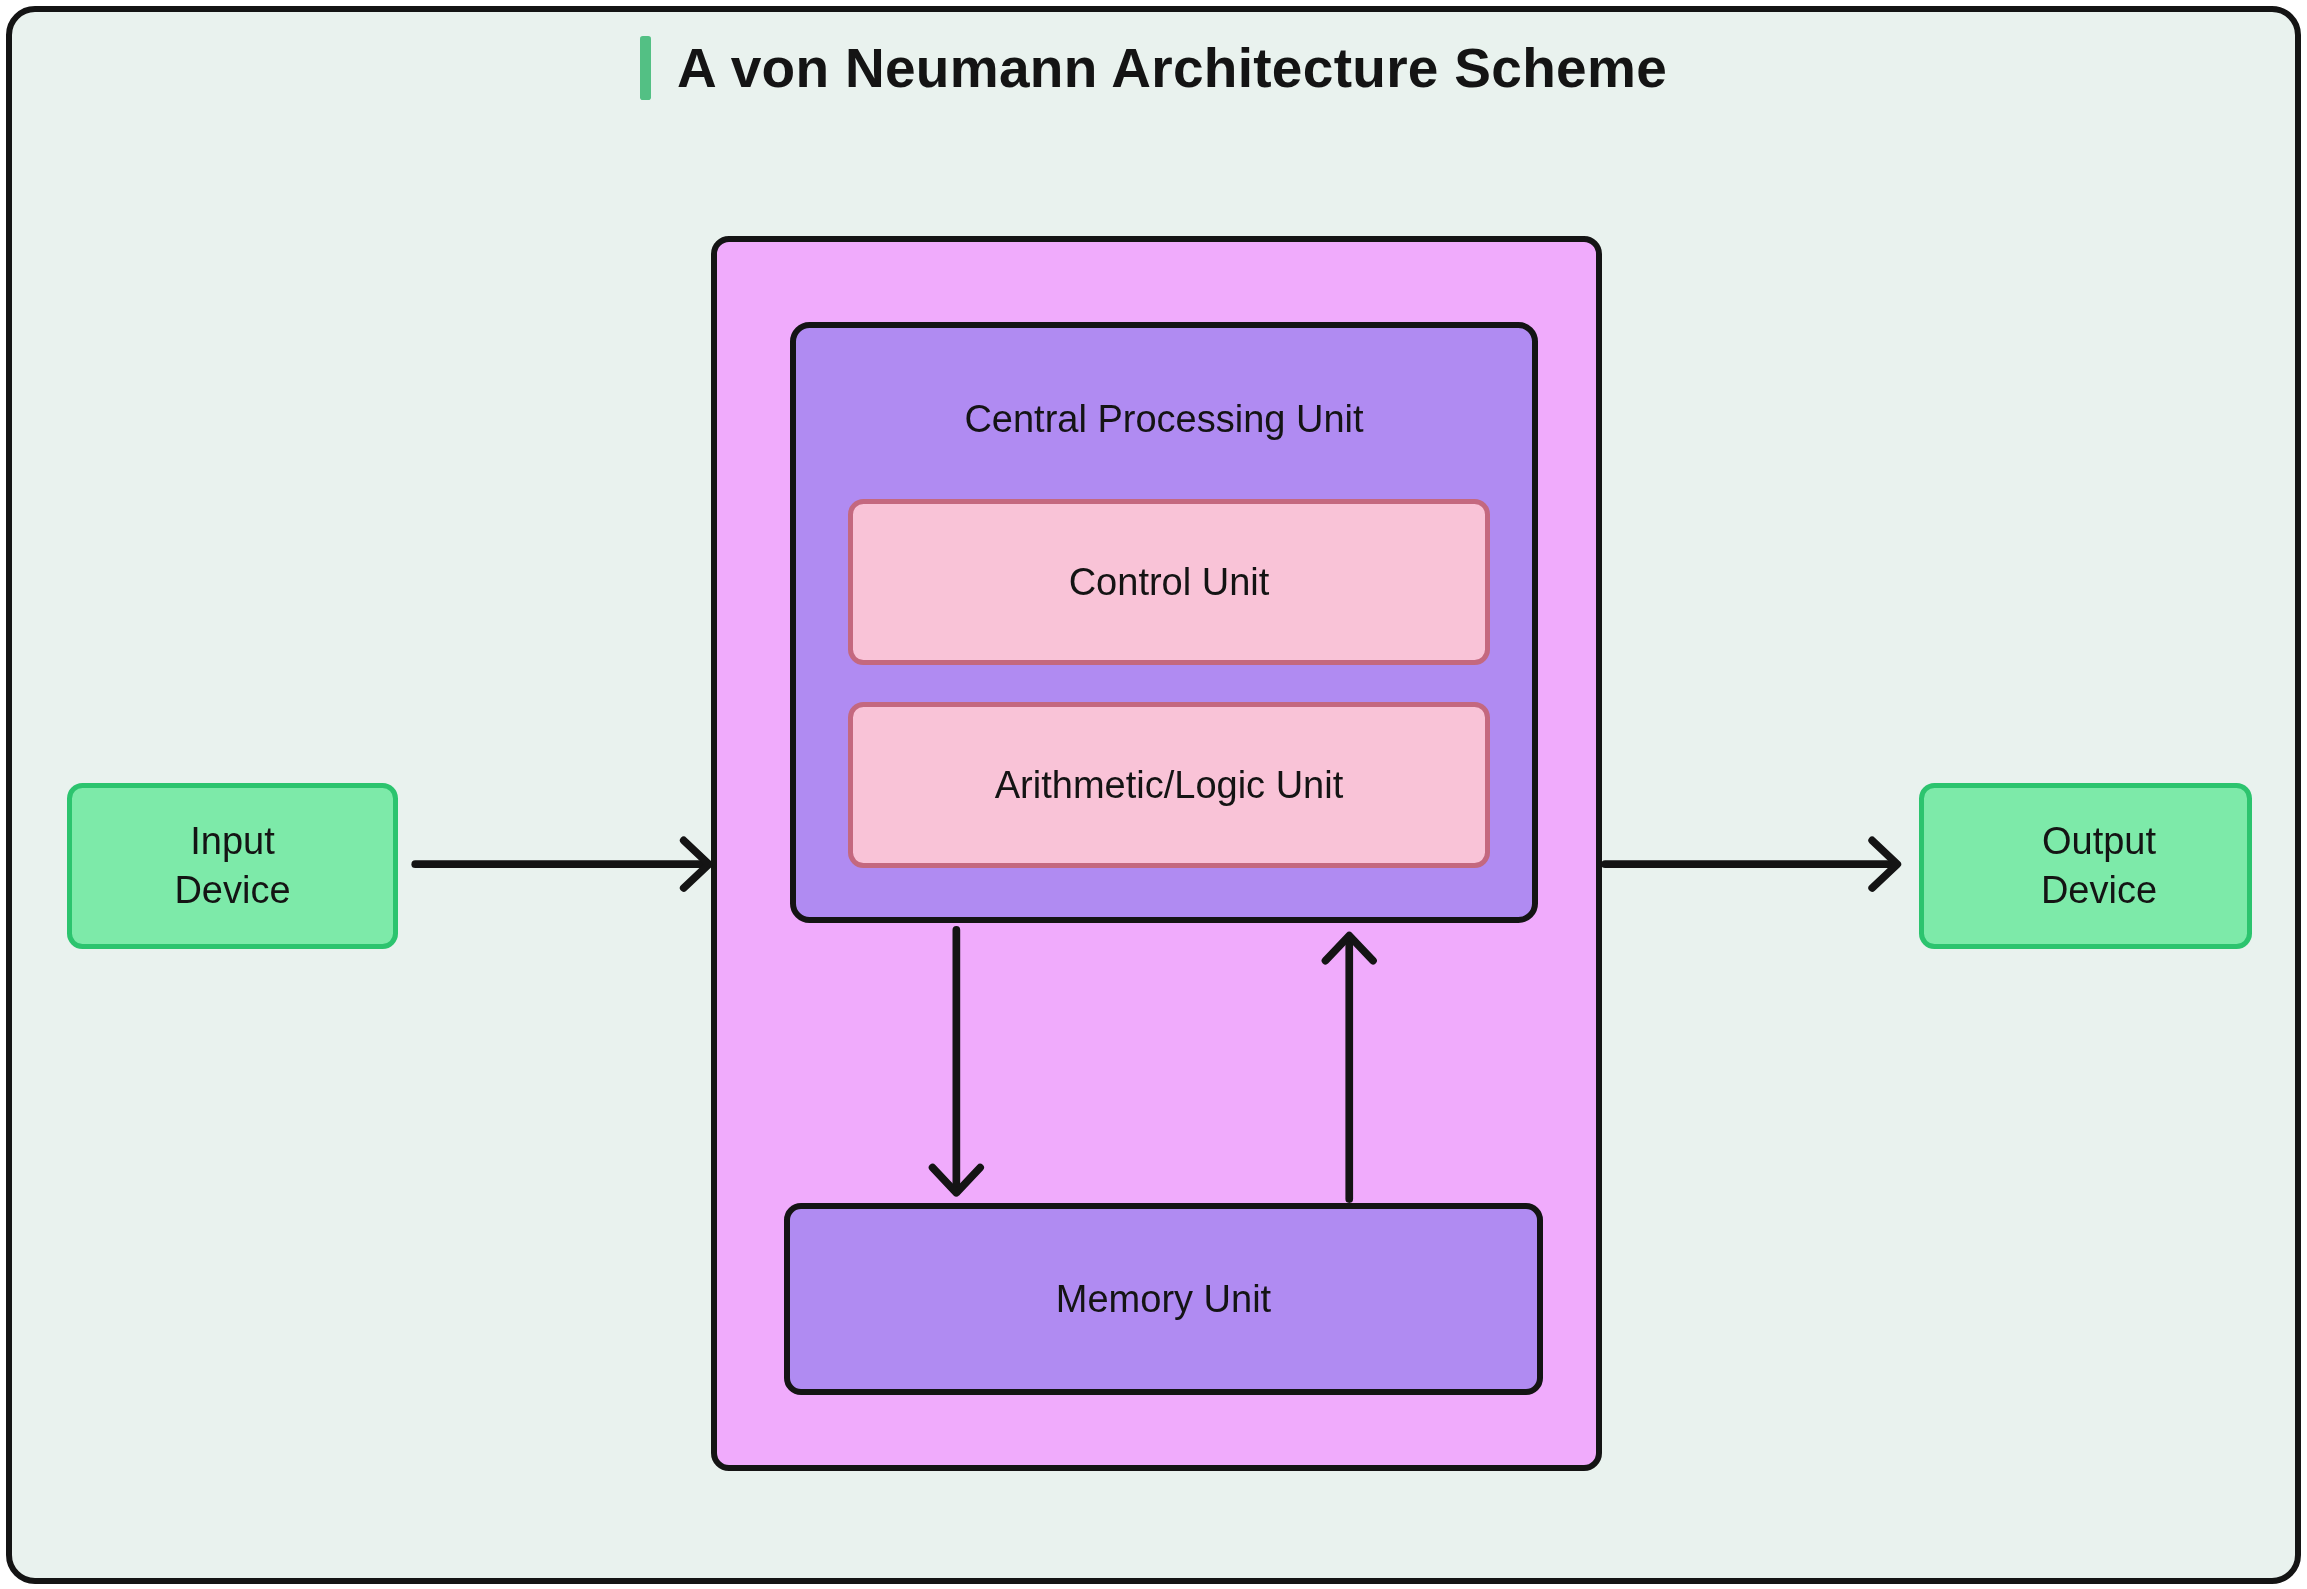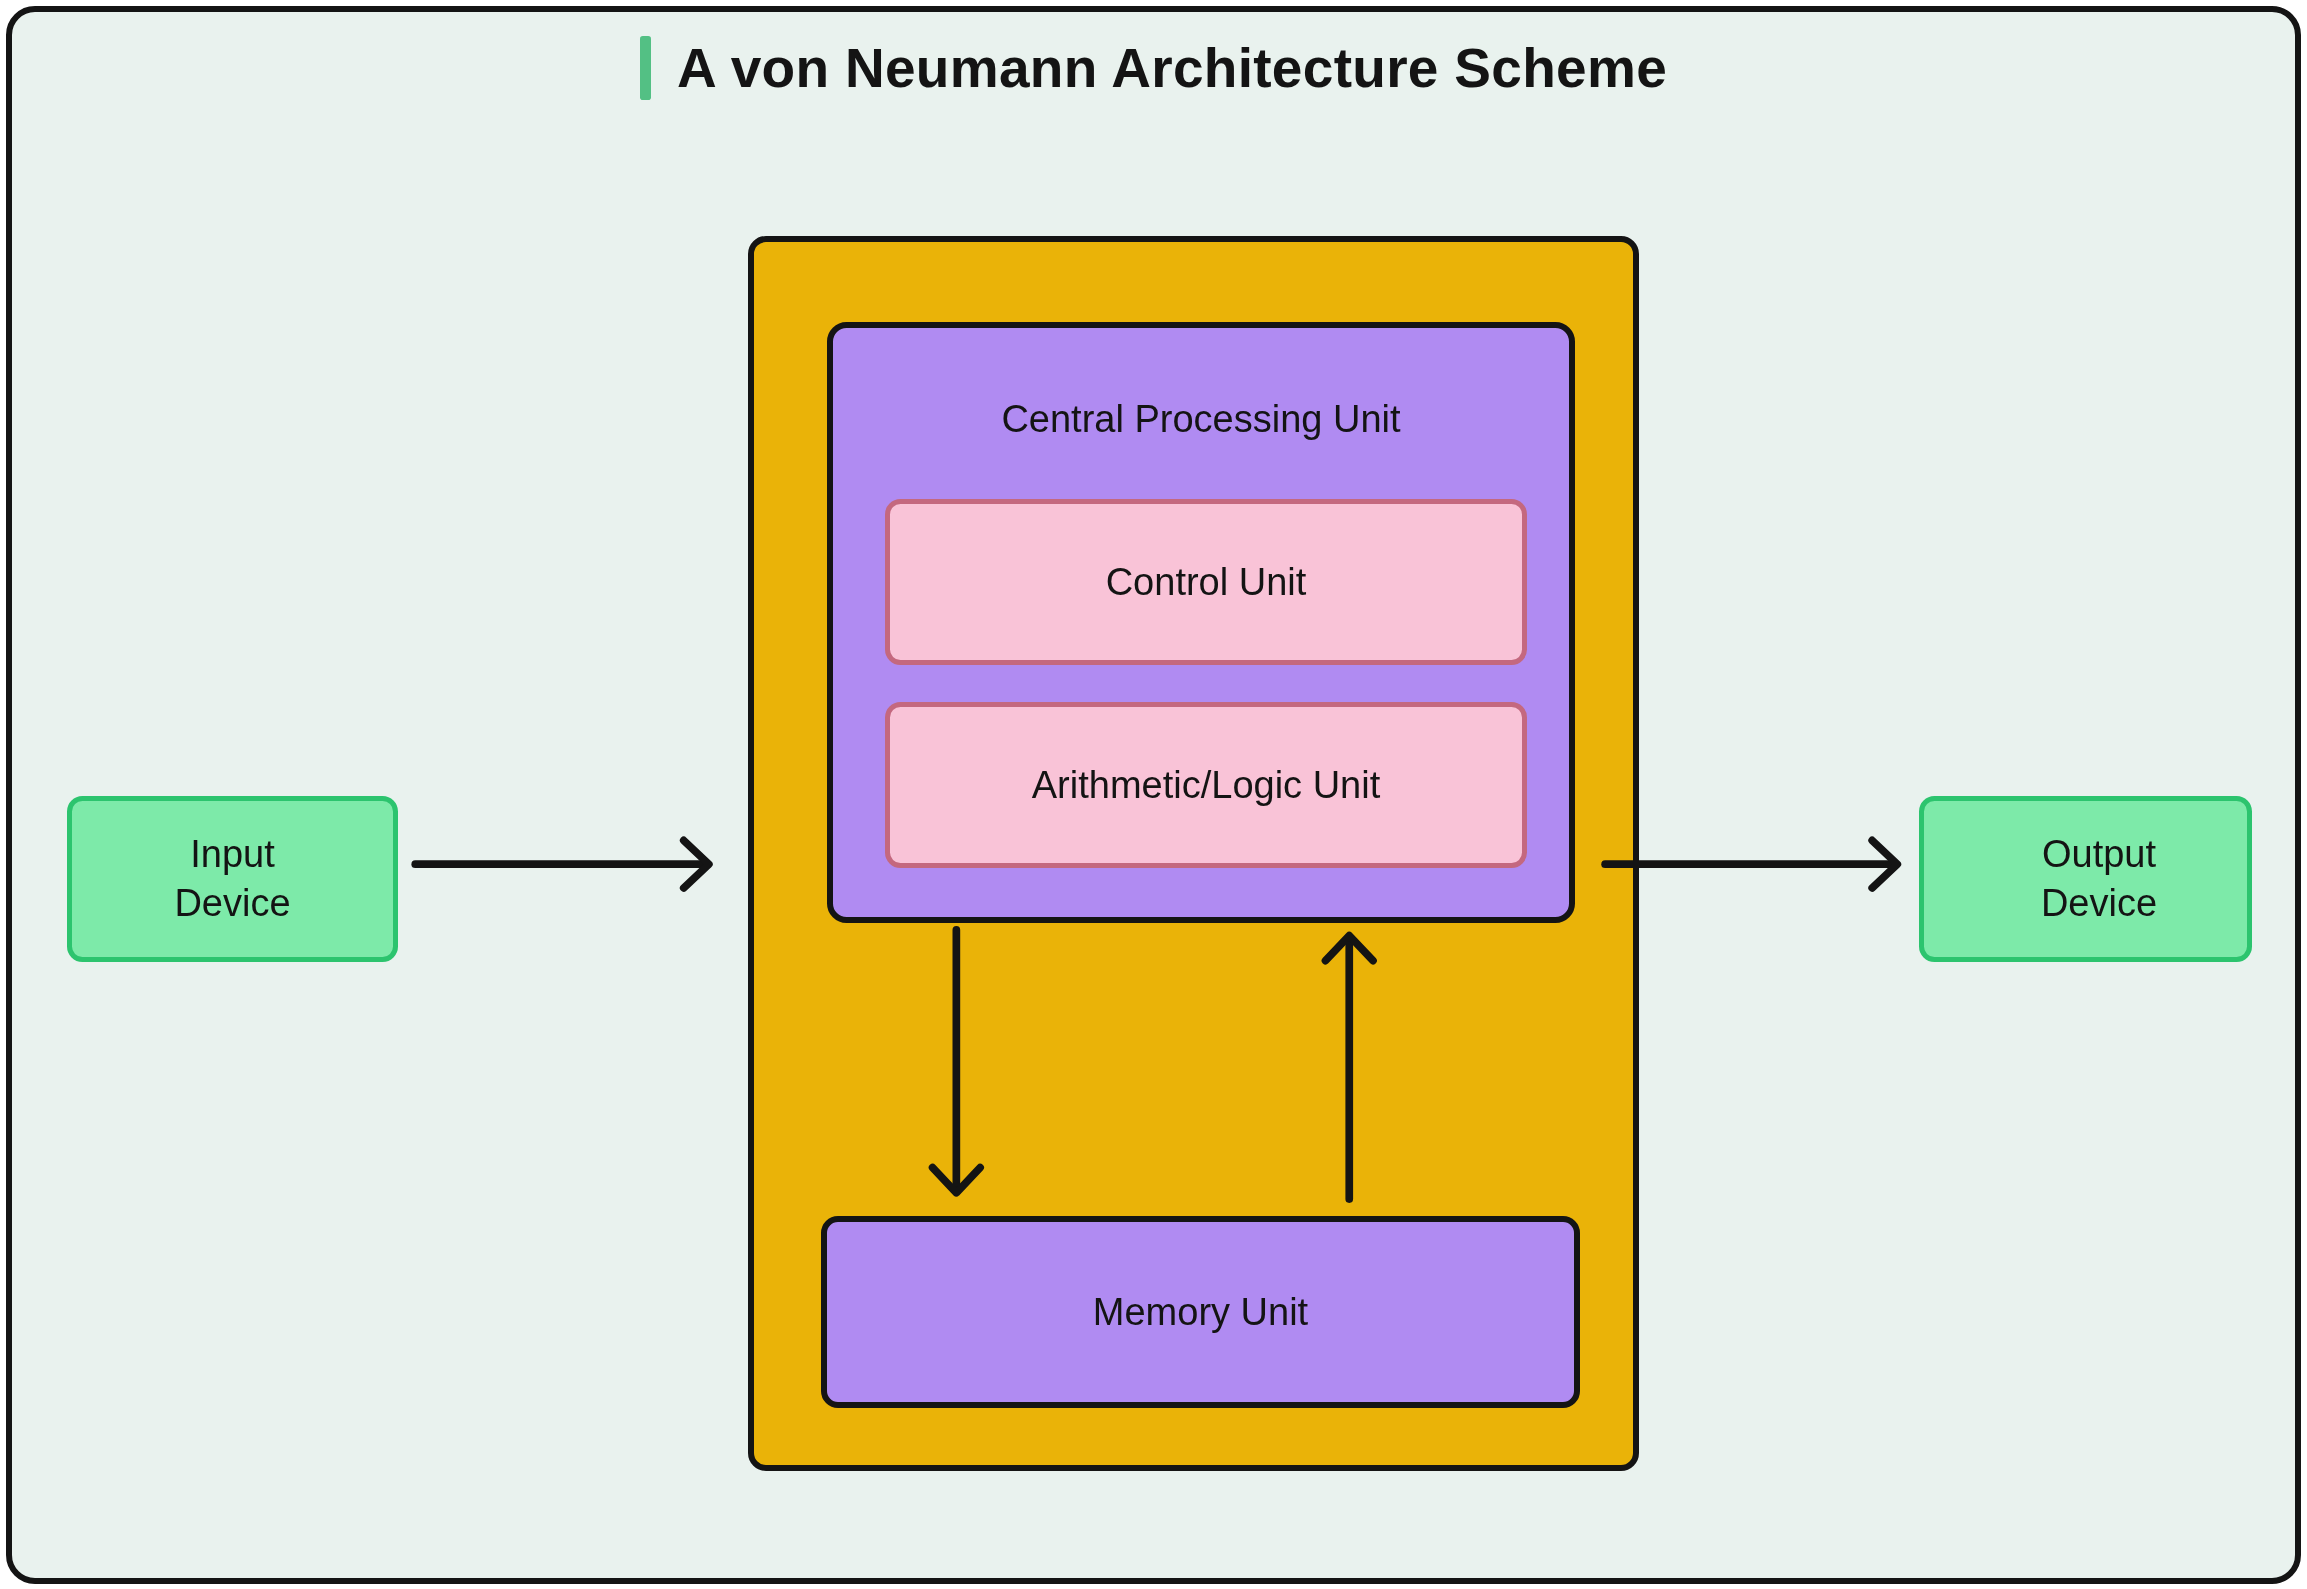--- a/index.html
+++ b/index.html
@@ -42,36 +42,35 @@
   .node {
     position: absolute;
     box-sizing: border-box;
     display: flex;
     align-items: center;
     justify-content: center;
     text-align: center;
     font-size: 38px;
     line-height: 1.28;
     white-space: pre-line;
-    margin-top: 13px;
   }
   .device {
     width: 331px; height: 166px;
     top: 783px;
     background: #7deaa9;
     border: 5.6px solid #2cc46e;
     border-radius: 15.4px;
   }
   .device.input  { left: 67px; }
   .device.output { left: 1919px; width: 333px; padding-left: 27px; }
   .sys-container {
     position: absolute;
-    left: 748px; top: 236px;
+    left: 711px; top: 236px;
     width: 891px; height: 1235px;
-    background: #eab308;
+    background: #f0abfc;
     border: 6.3px solid #141414;
     border-radius: 18px;
     box-sizing: border-box;
     padding-left: 40px;
   }
   .cpu {
     position: absolute;
     left: 73px; top: 80px;
     width: 748px; height: 601px;
     background: #b08bf2;

